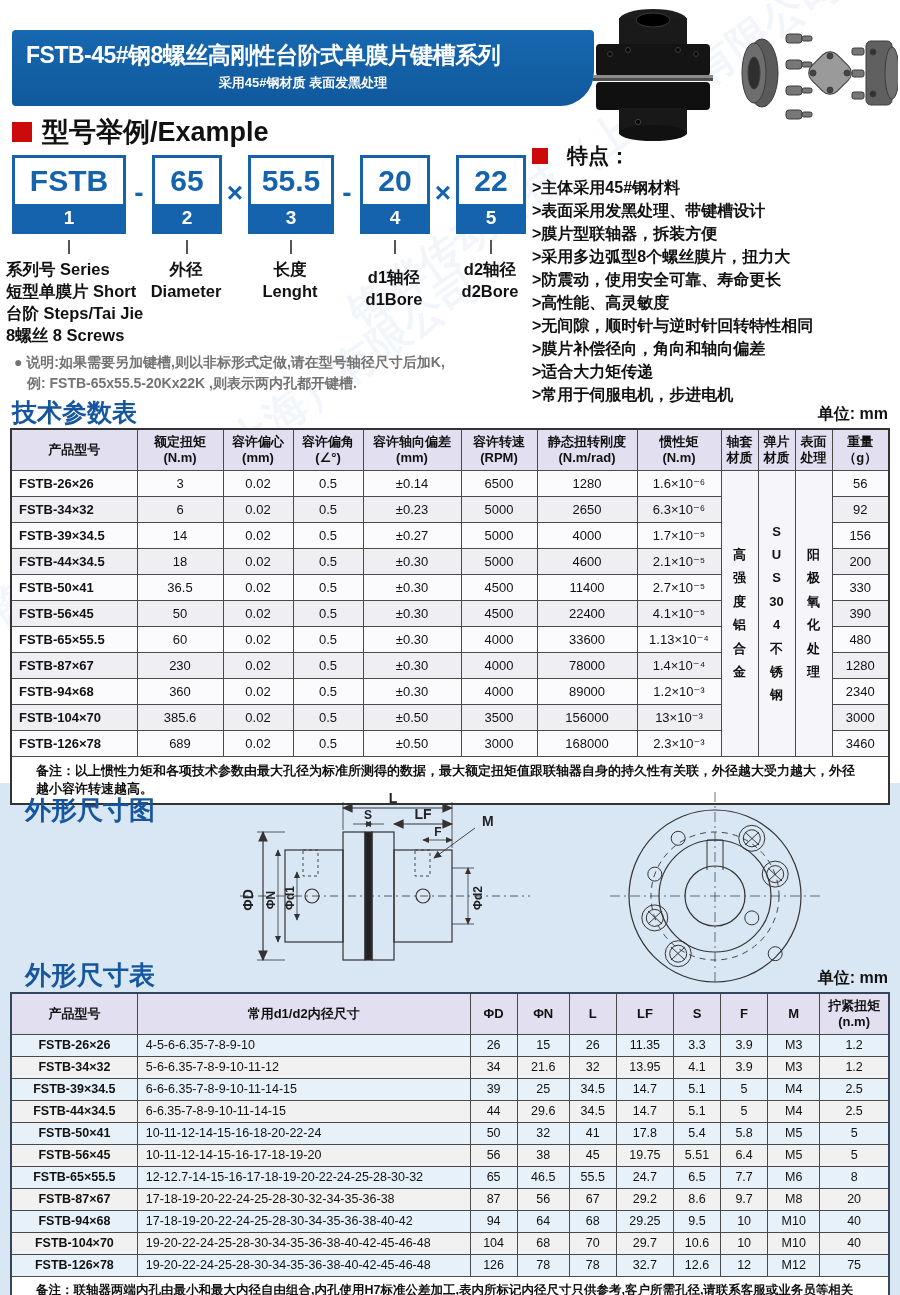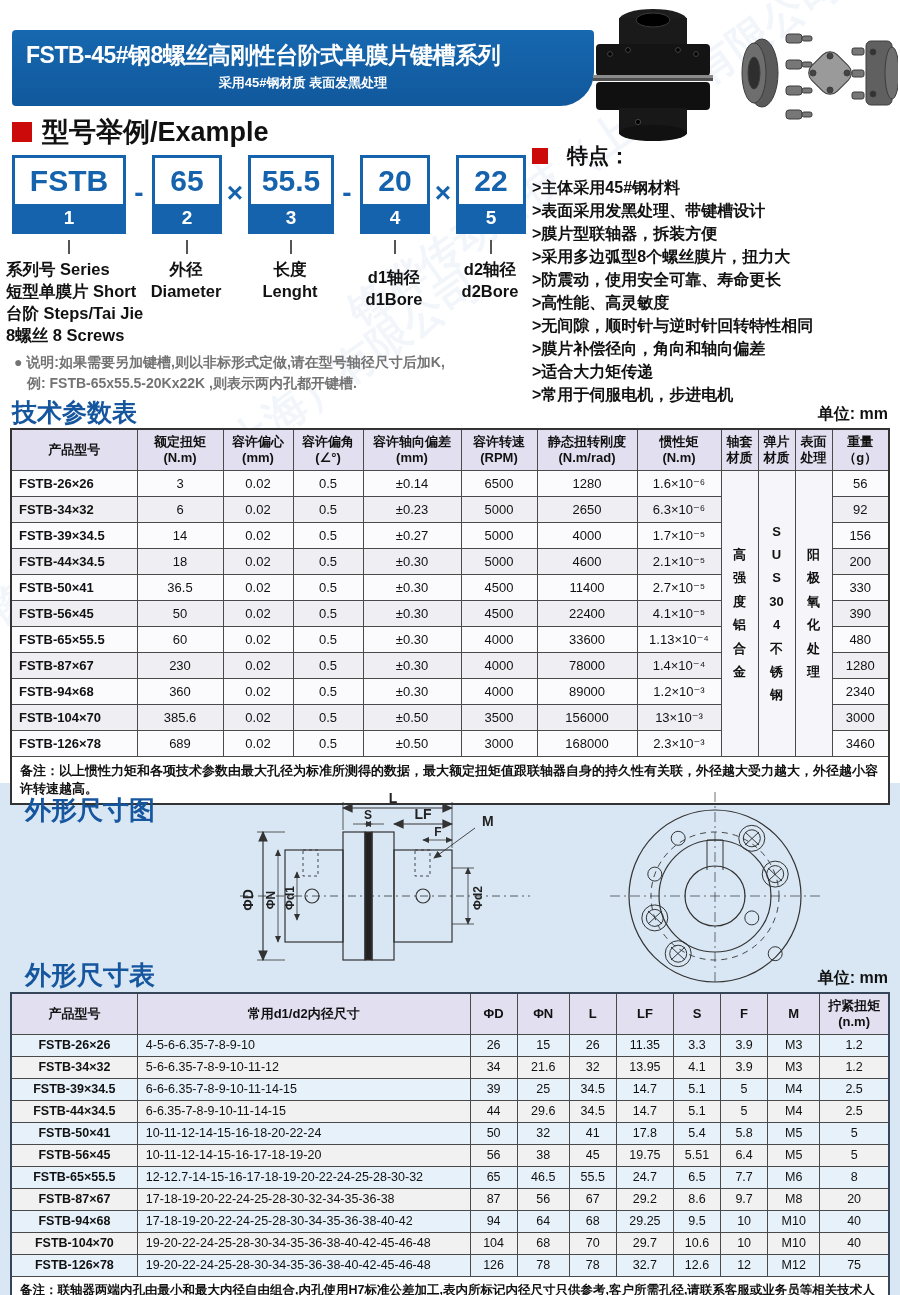--- a/index.html
+++ b/index.html
@@ -58,21 +58,21 @@
   table.spec th,table.spec td{border:1px solid #4a4a4a;text-align:center;overflow:hidden;}
   table.spec th{background:#e2dff0;font-size:13px;line-height:1.22;white-space:pre-line;
                 padding:4px 1px;font-weight:bold;}
   #table1{position:absolute;left:10px;top:428px;z-index:3;border:2px solid #333;}
   #table1 td{font-size:13px;height:25px;padding:0 2px;}
   #table1 tbody tr:nth-child(odd) td{background:#fbfbfd;}
   #table1 tbody tr:nth-child(even) td{background:#efeef3;}
   #table1 td.model-cell{text-align:left;padding-left:7px;font-weight:600;white-space:nowrap;}
   #table1 td.vert-cell{background:#f6f5f9 !important;vertical-align:middle;padding:2px 0;}
   .vert{width:15px;margin:0 auto;word-break:break-all;line-height:1.8;font-size:13px;font-weight:600;}
-  td.note-cell{text-align:left !important;font-size:11.6px;font-weight:bold;padding:5px 8px !important;
+  td.note-cell{text-align:left !important;font-size:11.6px;font-weight:bold;padding:5px 24px !important;
                background:#fff !important;height:auto !important;}
 
   
   .blue-sec{position:absolute;left:0;top:783px;width:900px;height:512px;background:#d9e7f4;z-index:2;}
 
   #table2{position:absolute;left:10px;top:992px;z-index:3;border:2px solid #36465a;}
   #table2 td{font-size:12.5px;height:21px;padding:0 2px;}
   #table2 tbody tr:nth-child(odd) td{background:#e7f1fa;}
   #table2 tbody tr:nth-child(even) td{background:#f1f1f1;}
   #table2 td.model-cell{font-weight:600;white-space:nowrap;}

